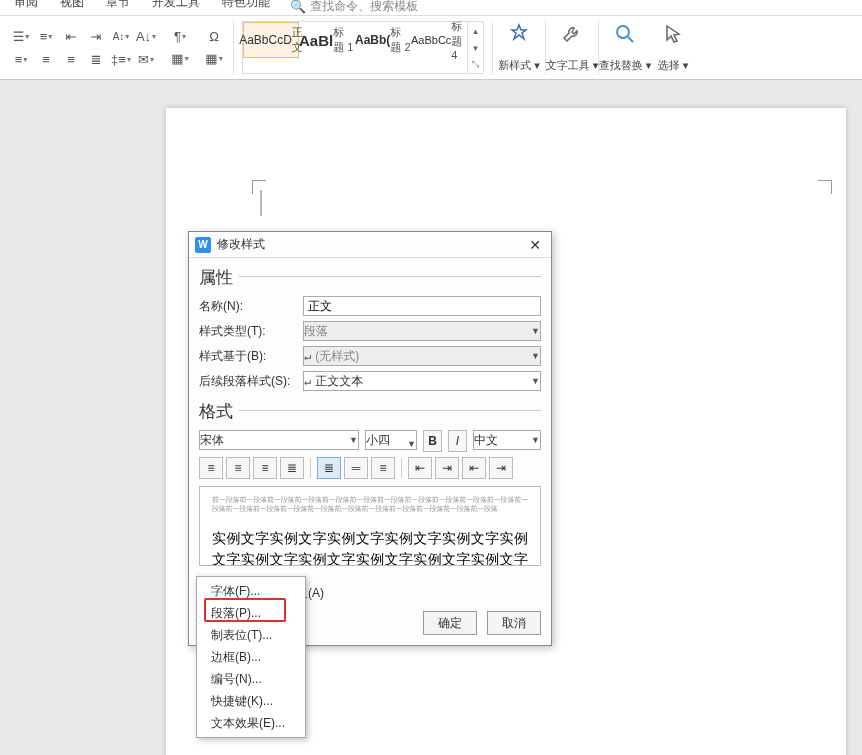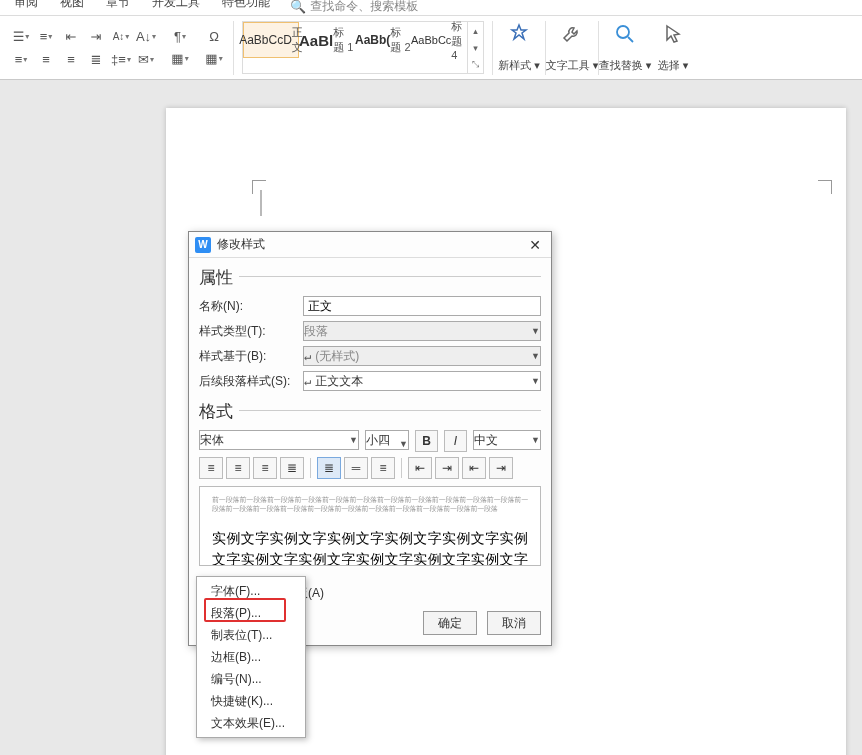--- a/index.html
+++ b/index.html
@@ -52,21 +52,21 @@
   .form-row{display:flex; align-items:center; margin:5px 0; gap:6px;}
   .form-row label{width:98px; font-size:12px;}
   .txt-input{flex:1; height:20px; border:1px solid #aaa; padding:0 4px; font-size:12px; background:#fff;}
   .combo{flex:1; height:20px; border:1px solid #aaa; display:flex; align-items:center; padding:0 0; font-size:12px; background:#fff; position:relative;}
   .combo .arr{margin-left:auto; font-size:9px; color:#555;}
   .combo.disabled{background:#eee; color:#888;}
   .combo .ret{font-family:monospace; margin-right:4px; color:#555;}
   
   .fmt-row1{display:flex; gap:6px; margin:5px 0;}
   .fmt-row1 .combo.font{width:160px; flex:none;}
-  .fmt-row1 .combo.size{width:44px; flex:none;align-items:flex-end;}
+  .fmt-row1 .combo.size{width:52px; flex:none;align-items:flex-end;}
   .icon-btn{width:24px; height:22px; border:1px solid #bbb; background:#f7f7f7; display:flex;align-items:center;justify-content:center; font-size:12px; cursor:pointer;}
   .icon-btn.sel{background:#dde9f7; border-color:#7aa9de;}
   .fmt-row1 .combo.lang{width:68px; flex:none;}
   
   .fmt-row2{display:flex; gap:3px; margin:4px 0 7px; align-items:center;}
   .vsep{width:1px; height:20px; background:#ccc; margin:0 3px;}
   
   .preview{border:1px solid #bbb; height:80px; padding:8px 12px; overflow:hidden; background:#fff;}
   .pv-gray{font-size:7px; color:#999; line-height:1.3; text-align:justify; letter-spacing:-0.2px;}
   .pv-black{font-size:14px; color:#000; line-height:1.5; margin-top:15px; text-align:justify;}

